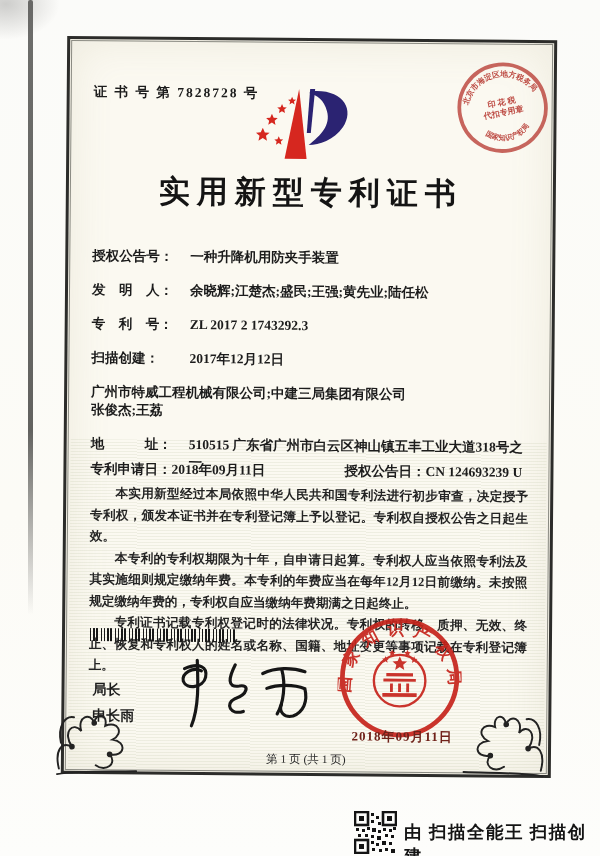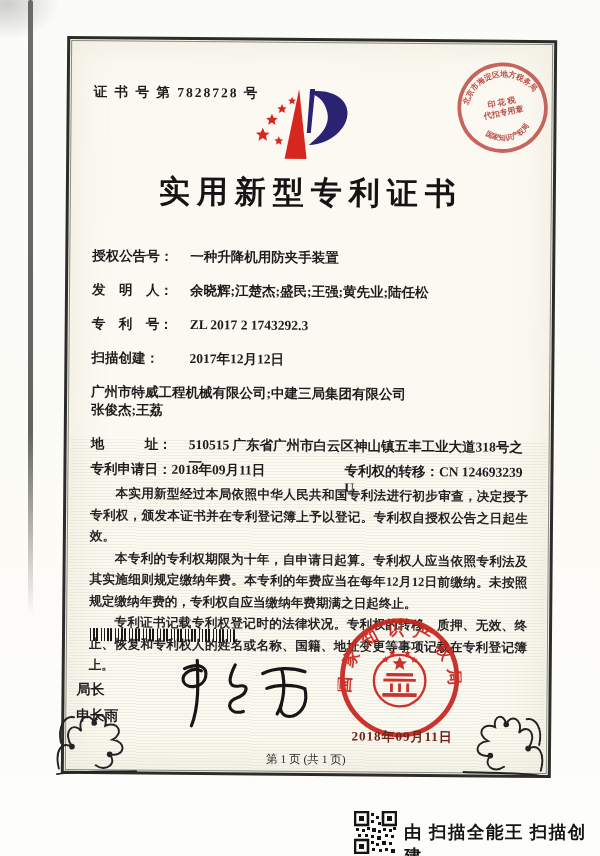--- a/index.html
+++ b/index.html
@@ -35,21 +35,21 @@
   .frow{display:flex;margin-bottom:16px;}
   .flabel{flex:0 0 98px;white-space:nowrap;}
   .fvalue{flex:1;}
   .grant-row{position:absolute;left:24px;right:18px;top:421px;font-size:13.5px;font-weight:700;}
   .grant2{position:absolute;left:254px;top:0;}
   .paras{position:absolute;left:24px;right:22px;top:444px;
     font-size:12.6px;line-height:21.5px;text-align:justify;color:#242424;font-weight:600;}
   .paras p{margin:0;text-indent:2em;}
   .barcode{position:absolute;left:25px;top:589px;width:146px;height:13px;
     background:repeating-linear-gradient(90deg,#181818 0 1px,transparent 1px 3px,#181818 3px 5px,transparent 5px 6px,#181818 6px 8px,transparent 8px 11px,#181818 11px 12px,transparent 12px 14px);}
-  .director{position:absolute;left:12px;top:638px;font-size:14px;font-weight:700;line-height:26px;}
+  .director{position:absolute;left:28px;top:638px;font-size:14px;font-weight:700;line-height:26px;}
   .signature{position:absolute;left:104px;top:616px;width:150px;height:74px;}
   .nipa-seal{position:absolute;left:273px;top:574px;width:124px;height:124px;opacity:.92;}
   .seal-date{position:absolute;left:258px;top:686px;width:160px;text-align:center;
     font-size:13px;font-weight:700;color:#70221a;letter-spacing:1px;}
   .page-footer{position:absolute;left:0;right:0;bottom:6px;text-align:center;font-size:11.5px;color:#2a2a2a;}
   .orn{position:absolute;width:92px;height:92px;}
   .orn-left{left:-16px;bottom:-7px;}
   .orn-right{right:-4px;bottom:-5px;transform:scaleX(-1);}
   .qr{position:absolute;left:354px;top:811px;width:43px;height:43px;}
   .wm-text{position:absolute;left:404px;top:820px;font-size:17.5px;font-weight:700;
@@ -125,21 +125,21 @@
       <span class="flabel">地　　　址：</span>
       <span class="fvalue">
         <div>510515 广东省广州市白云区神山镇五丰工业大道318号之</div>
         <div>一</div>
       </span>
     </div>
   </div>
 
   <div class="grant-row">
     <span>专利申请日：</span><span>2018年09月11日</span>
-    <span class="grant2"><span>专利权的转移：</span><span>CN 124693239 U</span></span>
+    <span class="grant2"><span>授权公告日：</span><span>CN 124693239 U</span></span>
   </div>
 
   <div class="paras">
     <p>本实用新型经过本局依照中华人民共和国专利法进行初步审查，决定授予专利权，颁发本证书并在专利登记簿上予以登记。专利权自授权公告之日起生效。</p>
     <p>本专利的专利权期限为十年，自申请日起算。专利权人应当依照专利法及其实施细则规定缴纳年费。本专利的年费应当在每年12月12日前缴纳。未按照规定缴纳年费的，专利权自应当缴纳年费期满之日起终止。</p>
     <p>专利证书记载专利权登记时的法律状况。专利权的转移、质押、无效、终止、恢复和专利权人的姓名或名称、国籍、地址变更等事项记载在专利登记簿上。</p>
   </div>
 
   <div class="barcode"></div>
 

